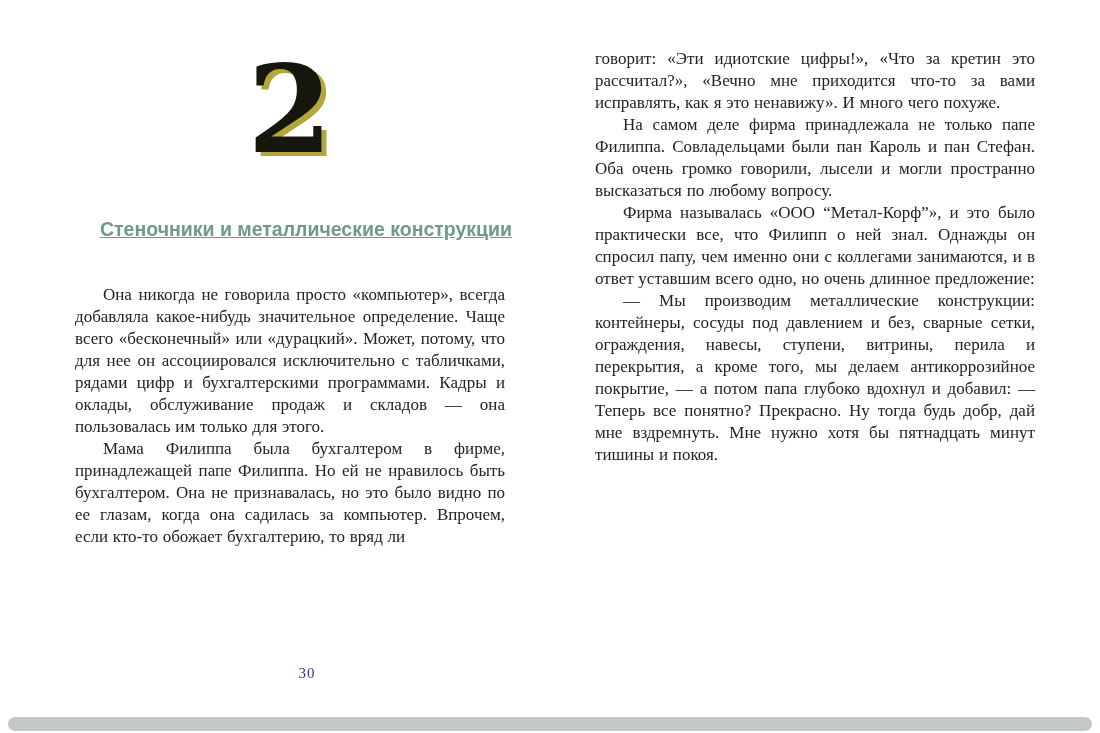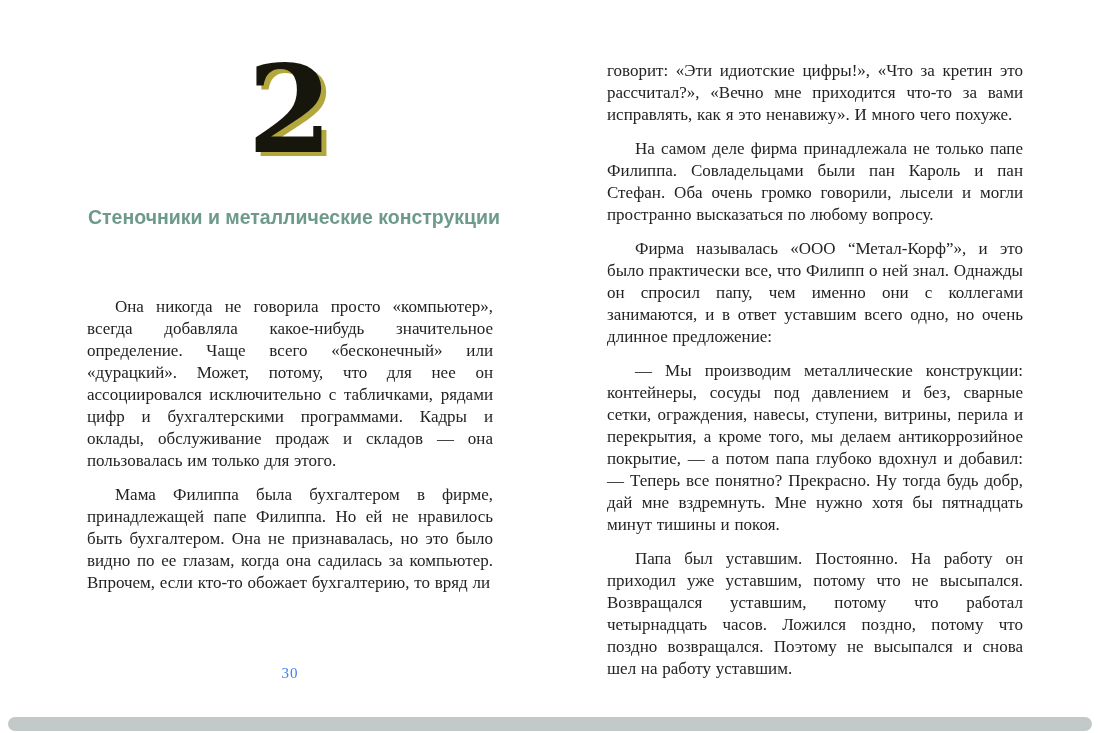--- a/index.html
+++ b/index.html
@@ -34,55 +34,56 @@
     line-height: 1.1;
     color: #17160d;
     text-shadow: 5px 4px 0 #b2a73c;
     letter-spacing: 0;
   }
   .chapter-title {
     position: absolute;
     top: 202px;
     left: 0;
     width: 100%;
-    margin: 4px;
+    margin: 16px;
     text-align: center;
     font-family: "Liberation Sans", sans-serif;
     font-weight: bold;
     font-size: 19.5px;
     line-height: 1.2;
     color: #6e9a8c;
+    text-decoration: underline;
   }
   .body-text {
     position: absolute;
     left: 0;
     right: 0;
     color: #232323;
   }
   .page.left  .body-text { top: 284px; }
   .page.right .body-text { top: 48px; }
   .body-text p {
-    margin: 12px;
+    margin: 0;
     font-size: 17px;
     line-height: 22px;
     text-align: justify;
     word-spacing: 0.5px;
   }
   .body-text p.indent { text-indent: 28px; }
   .body-text p.no-indent { text-indent: 0; }
 
   .page-number {
     position: absolute;
     top: 665px;
-    left: 0;
+    left: 17px;
     width: 100%;
     text-align: center;
     font-size: 15px;
     letter-spacing: 1px;
-    color: #3b82f6;
+    color: #4c1d95;
   }
 
   .h-scrollbar {
     position: absolute;
     left: 8px;
     right: 8px;
     bottom: 2px;
     height: 14px;
     border-radius: 7px;
     background: #b9bfbf;
@@ -104,18 +105,17 @@
 
   <div class="page-number">30</div>
 </section>
 
 <section class="page right">
   <div class="body-text">
     <p class="no-indent">говорит: «Эти идиотские цифры!», «Что за кретин это рассчитал?», «Вечно мне приходится что-то за вами исправлять, как я это ненавижу». И много чего похуже.</p>
     <p class="indent">На самом деле фирма принадлежала не только папе Филиппа. Совладельцами были пан Кароль и пан Стефан. Оба очень громко говорили, лысели и могли пространно высказаться по любому вопросу.</p>
     <p class="indent">Фирма называлась «ООО “Метал-Корф”», и это было практически все, что Филипп о ней знал. Однажды он спросил папу, чем именно они с коллегами занимаются, и в ответ уставшим всего одно, но очень длинное предложение:</p>
     <p class="indent">— Мы производим металлические конструкции: контейнеры, сосуды под давлением и без, сварные сетки, ограждения, навесы, ступени, витрины, перила и перекрытия, а кроме того, мы делаем антикоррозийное покрытие, — а потом папа глубоко вдохнул и добавил: — Теперь все понятно? Прекрасно. Ну тогда будь добр, дай мне вздремнуть. Мне нужно хотя бы пятнадцать минут тишины и покоя.</p>
-    <p class="indent">Папа был уставшим. Постоянно. На работу он приходил уже уставшим, потому что не высыпался. Возвращался уставшим, потому что работал четырнадцать часов. Ложился поздно, потому что поздно возвращался. Поэтому не высыпался и снова шел на работу уставшим.</p>
   </div>
 
 </section>
 
 <div class="h-scrollbar"></div>
 
 </body></html>

